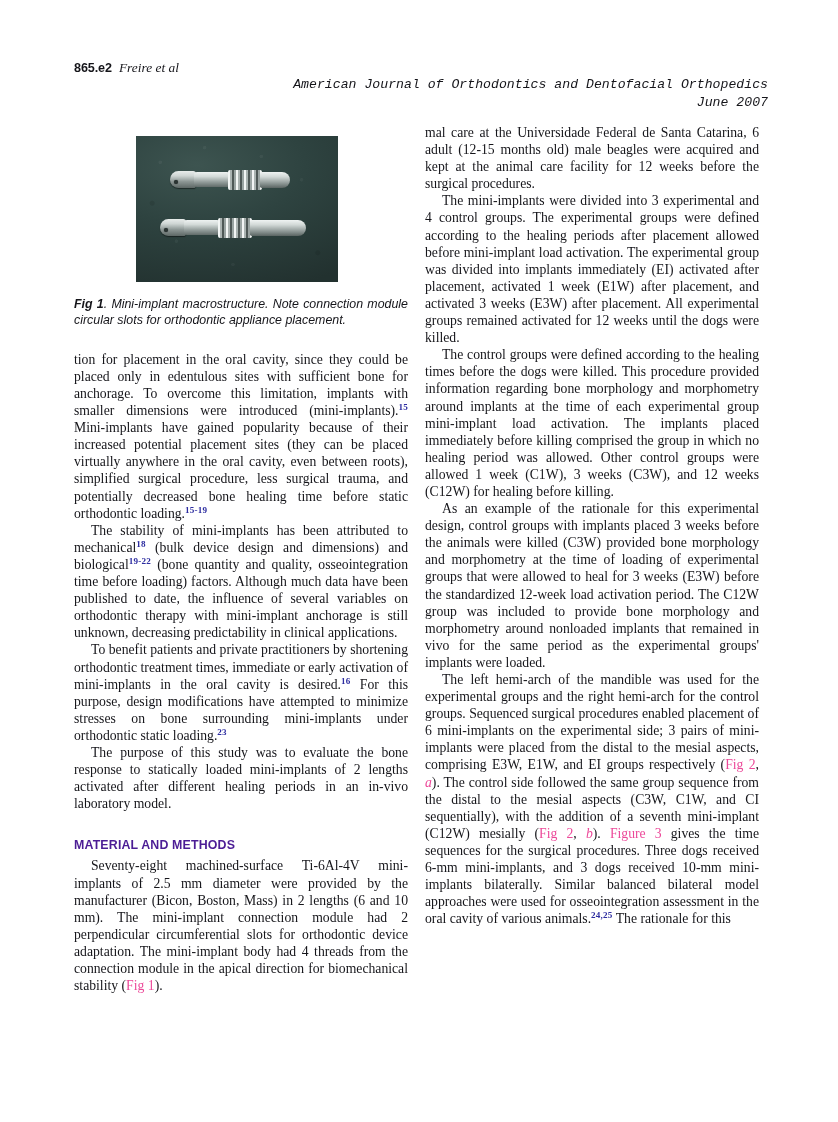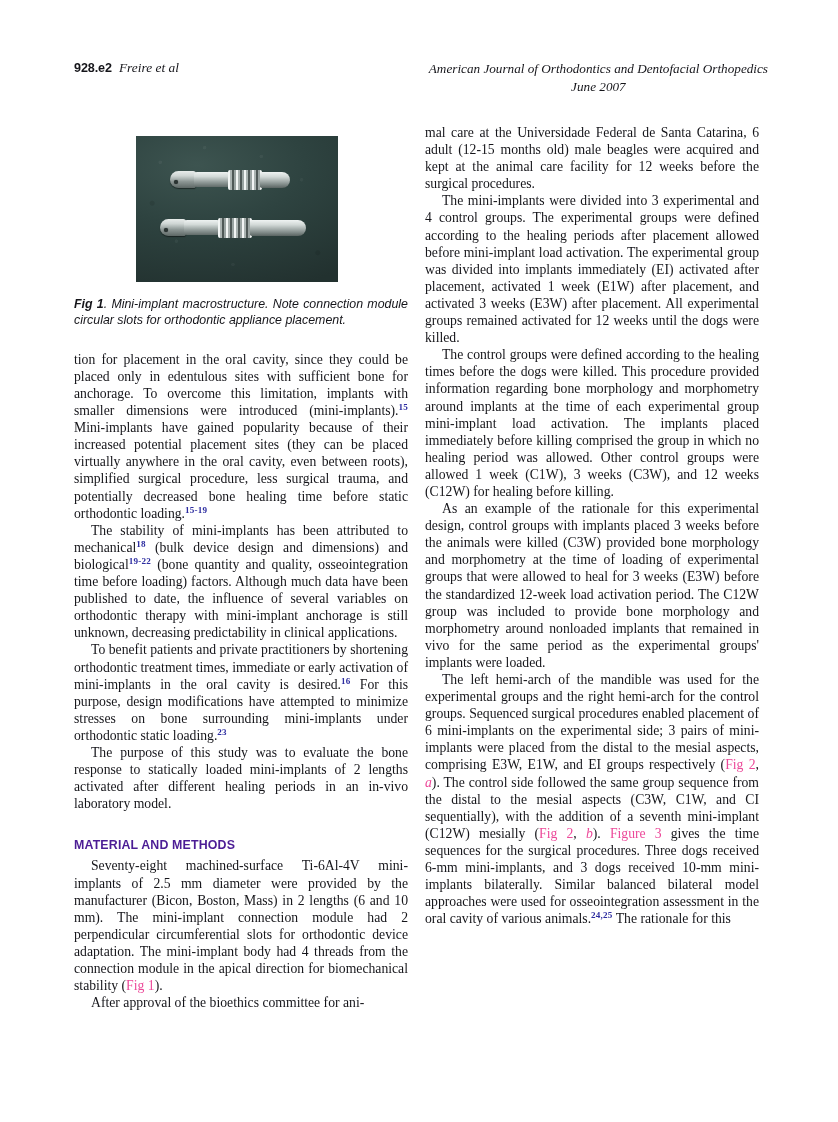--- a/index.html
+++ b/index.html
@@ -47,23 +47,23 @@
   }
   .runhead-authors {
     font-family: "Liberation Serif", serif;
     font-style: italic;
     font-size: 13.4px;
     margin-left: 7px;
   }
   .runhead-right {
     position: absolute;
     right: 0;
-    top: 0;
-    text-align: center;
-    font-family: Liberation Serif, serif;
+    top: 16px;
+    text-align: right;
+    font-family: Liberation Mono, monospace;
     font-style: italic;
     font-size: 13.2px;
     line-height: 17.5px;
   }
   .runhead-right .journal { display: block; }
   .runhead-right .issue { display: block; }
 
   
   .col {
     position: absolute;
@@ -208,21 +208,21 @@
   }
   .spacer-block { height: 22px; }
 </style>
 </head>
 <body>
 
 <div class="page">
 
   <div class="runhead">
     <div class="runhead-left">
-      <span class="runhead-folio">928.e2</span><span class="runhead-authors">Freire et al</span>
+      <span class="runhead-folio">865.e2</span><span class="runhead-authors">Freire et al</span>
     </div>
     <div class="runhead-right">
       <span class="journal">American Journal of Orthodontics and Dentofacial Orthopedics</span>
       <span class="issue">June 2007</span>
     </div>
   </div>
 
   <div class="col col-left">
 
     <div class="figure">
@@ -251,21 +251,20 @@
     <div>
       <div id="left-paras">
           <p class="para noindent">tion for placement in the oral cavity, since they could be placed only in edentulous sites with sufficient bone for anchorage. To overcome this limitation, implants with smaller dimensions were introduced (mini-implants).<sup class="ref">15</sup> Mini-implants have gained popularity because of their increased potential placement sites (they can be placed virtually anywhere in the oral cavity, even between roots), simplified surgical procedure, less surgical trauma, and potentially decreased bone healing time before static orthodontic loading.<sup class="ref">15-19</sup></p>
           <p class="para">The stability of mini-implants has been attributed to mechanical<sup class="ref">18</sup> (bulk device design and dimensions) and biological<sup class="ref">19-22</sup> (bone quantity and quality, osseointegration time before loading) factors. Although much data have been published to date, the influence of several variables on orthodontic therapy with mini-implant anchorage is still unknown, decreasing predictability in clinical applications.</p>
           <p class="para">To benefit patients and private practitioners by shortening orthodontic treatment times, immediate or early activation of mini-implants in the oral cavity is desired.<sup class="ref">16</sup> For this purpose, design modifications have attempted to minimize stresses on bone surrounding mini-implants under orthodontic static loading.<sup class="ref">23</sup></p>
           <p class="para">The purpose of this study was to evaluate the bone response to statically loaded mini-implants of 2 lengths activated after different healing periods in an in-vivo laboratory model.</p>
         </div>
       <h2 class="section-head">MATERIAL AND METHODS</h2>
       <div id="left-paras-after">
           <p class="para">Seventy-eight machined-surface Ti-6Al-4V mini-implants of 2.5 mm diameter were provided by the manufacturer (Bicon, Boston, Mass) in 2 lengths (6 and 10 mm). The mini-implant connection module had 2 perpendicular circumferential slots for orthodontic device adaptation. The mini-implant body had 4 threads from the connection module in the apical direction for biomechanical stability (<span class="xref">Fig 1</span>).</p>
-          <p class="para">After approval of the bioethics committee for ani-</p>
         </div>
     </div>
   </div>
 
   <div class="col col-right">
     <div id="right-paras">
         <p class="para noindent">mal care at the Universidade Federal de Santa Catarina, 6 adult (12-15 months old) male beagles were acquired and kept at the animal care facility for 12 weeks before the surgical procedures.</p>
         <p class="para">The mini-implants were divided into 3 experimental and 4 control groups. The experimental groups were defined according to the healing periods after placement allowed before mini-implant load activation. The experimental group was divided into implants immediately (EI) activated after placement, activated 1 week (E1W) after placement, and activated 3 weeks (E3W) after placement. All experimental groups remained activated for 12 weeks until the dogs were killed.</p>
         <p class="para">The control groups were defined according to the healing times before the dogs were killed. This procedure provided information regarding bone morphology and morphometry around implants at the time of each experimental group mini-implant load activation. The implants placed immediately before killing comprised the group in which no healing period was allowed. Other control groups were allowed 1 week (C1W), 3 weeks (C3W), and 12 weeks (C12W) for healing before killing.</p>
         <p class="para">As an example of the rationale for this experimental design, control groups with implants placed 3 weeks before the animals were killed (C3W) provided bone morphology and morphometry at the time of loading of experimental groups that were allowed to heal for 3 weeks (E3W) before the standardized 12-week load activation period. The C12W group was included to provide bone morphology and morphometry around nonloaded implants that remained in vivo for the same period as the experimental groups' implants were loaded.</p>

